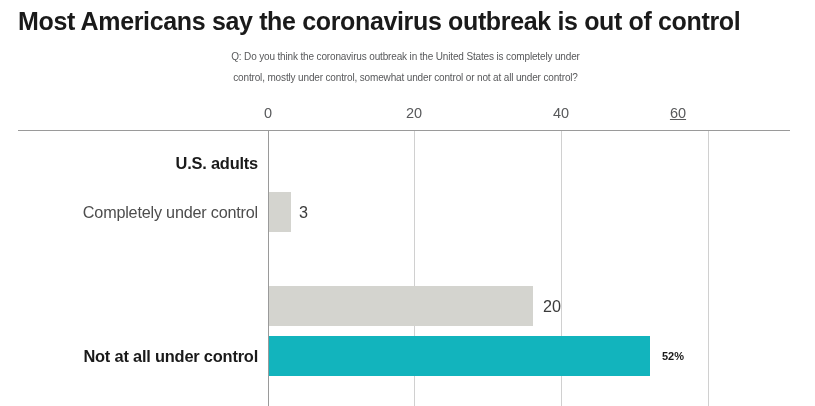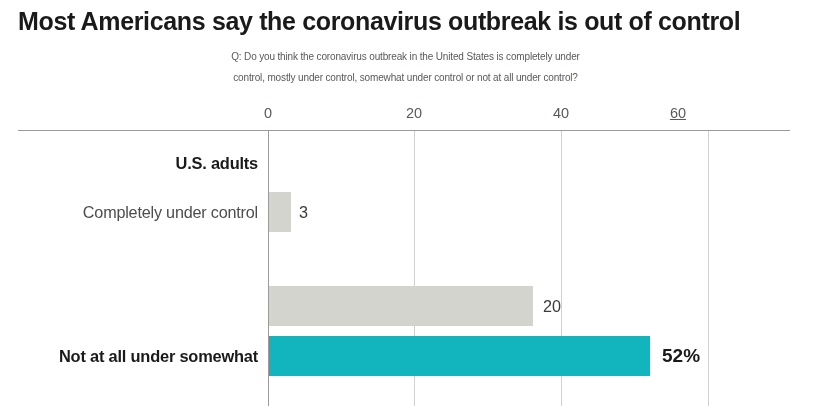--- a/index.html
+++ b/index.html
@@ -118,21 +118,21 @@
     position: absolute;
     top: 0;
     font-size: 16.2px;
     color: #3b3b3b;
     line-height: 46px;
     white-space: nowrap;
   }
   .bar-value.emph {
     font-weight: bold;
     color: #1a1a1a;
-    font-size: 19px;
+    font-size: 11px;
   }
 </style>
 </head>
 <body>
 
 <div id="chart-root">
 
   <div class="headline">Most Americans say the coronavirus outbreak is out of control</div>
 
   <div class="subhead">
@@ -162,18 +162,18 @@
     <div class="bar-value" style="left:299px;">3</div>
   </div>
 
 
   <div class="row" style="top:283px;">
     <div class="bar grey" style="width:264px;"></div>
     <div class="bar-value" style="left:543px;">20</div>
   </div>
 
   <div class="row" style="top:333px;">
-    <div class="row-label emph">Not at all under somewhat</div>
+    <div class="row-label emph">Not at all under control</div>
     <div class="bar teal" style="width:381px;"></div>
     <div class="bar-value emph" style="left:662px;">52%</div>
   </div>
 
 </div>
 
 </body></html>

